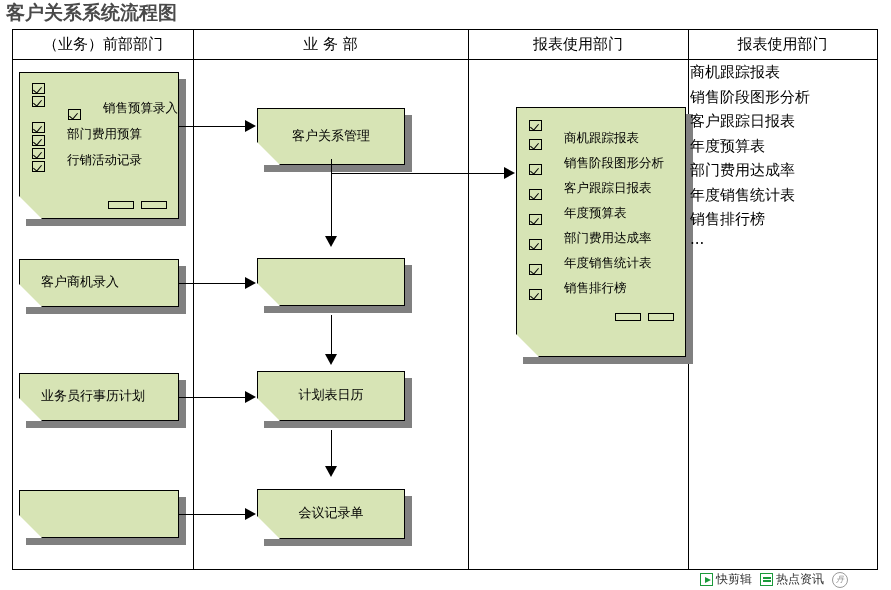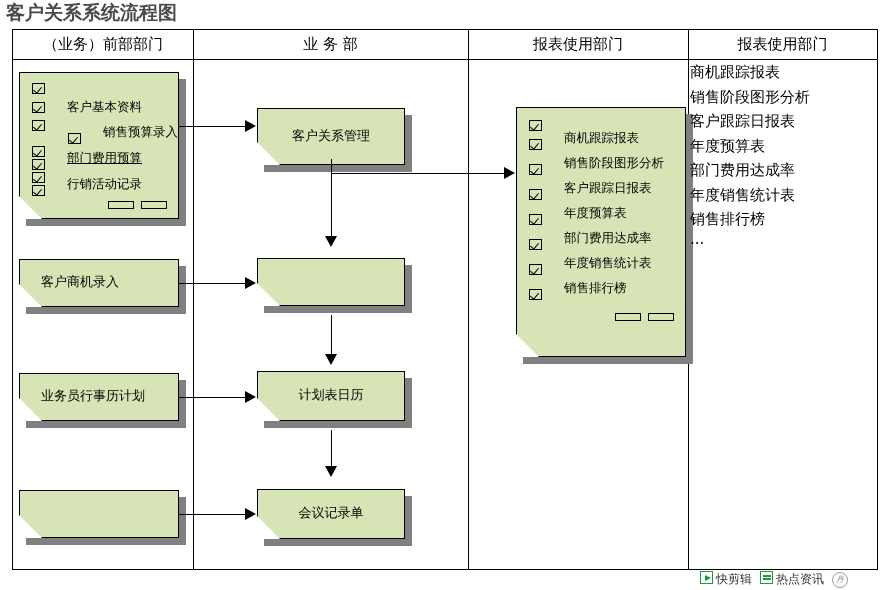--- a/index.html
+++ b/index.html
@@ -231,20 +231,21 @@
     bottom: 2px;
     display: flex;
     align-items: center;
     gap: 8px;
     font-size: 12px;
     font-family: "DejaVu Sans", "Liberation Sans", sans-serif;
     color: #333;
   }
   #taskbar .tb-item {
     display: flex;
+    align-items: center;
     gap: 3px;
     white-space: nowrap;
   }
   .tb-icon {
     width: 13px;
     height: 13px;
     border: 1px solid #1a9a3a;
     box-sizing: border-box;
     position: relative;
     display: inline-block;
@@ -301,37 +302,33 @@
     <div class="shadow"></div>
     <div class="body"></div>
     <div class="fold">
       <div class="fold-edge"></div>
     </div>
     <div class="checklist">
       <div class="check-row" style="height:14px;">
         <div class="check-box"></div>
         <div class="check-text"></div>
       </div>
-      <div class="check-row">
-        <div class="check-box"></div>
-        <div class="check-text">客户基本资料</div>
-      </div>
       <div class="check-row" style="height:13px;">
         <div class="check-box"></div>
         <div class="check-text"></div>
       </div>
       <div class="check-row" style="height:13px;padding-left:36px;">
         <div class="check-box"></div>
         <div class="check-text" style="margin-top:-13px;">销售预算录入</div>
       </div>
       <div class="check-row" style="height:13px;">
         <div class="check-box"></div>
         <div class="check-text"></div>
       </div>
-      <div class="check-row" style="height:13px;text-decoration:underline;">
+      <div class="check-row" style="height:13px;">
         <div class="check-box"></div>
         <div class="check-text" style="margin-top:-13px;">部门费用预算</div>
       </div>
       <div class="check-row" style="height:13px;">
         <div class="check-box"></div>
         <div class="check-text"></div>
       </div>
       <div class="check-row" style="height:13px;">
         <div class="check-box"></div>
         <div class="check-text" style="margin-top:-13px;">行销活动记录</div>

